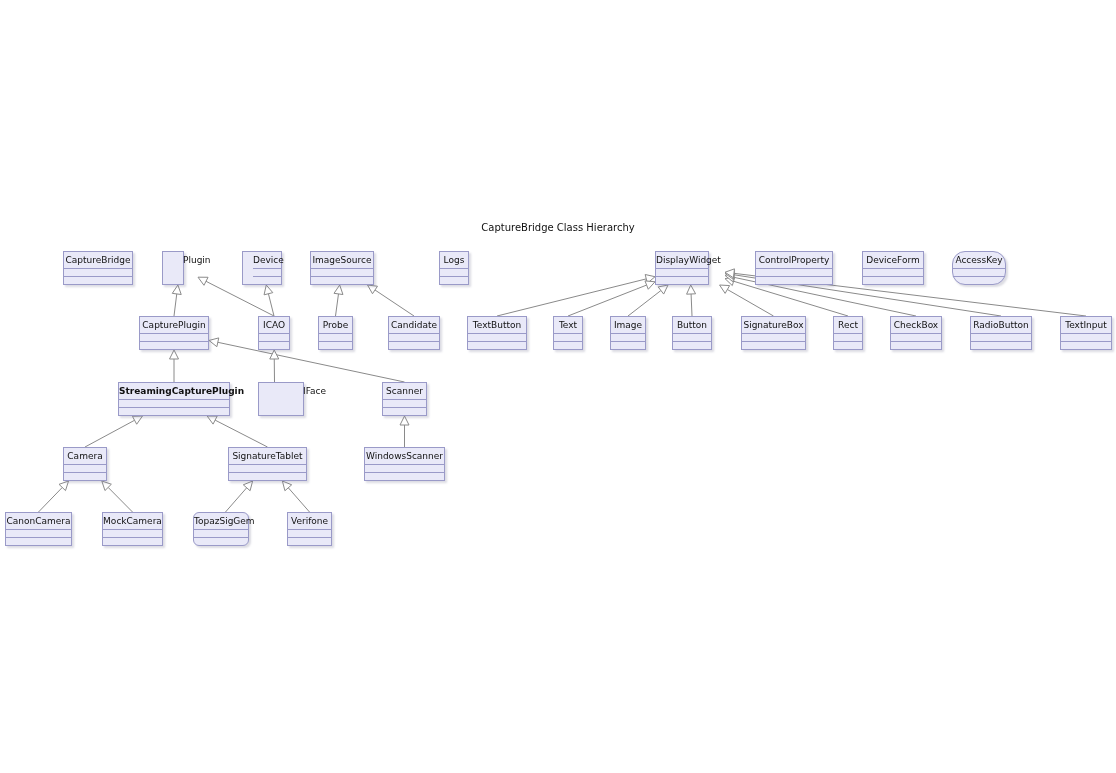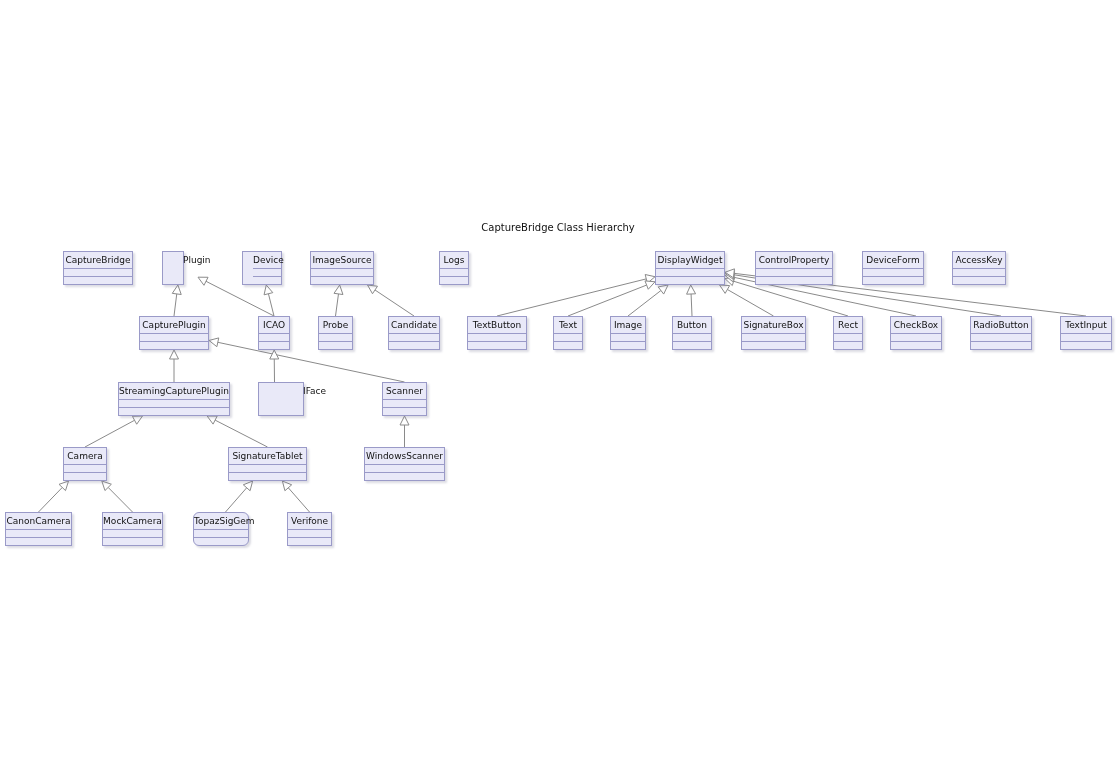--- a/index.html
+++ b/index.html
@@ -175,36 +175,36 @@
     <div class="class-node" style="left: 310px; top: 251px; width: 64px;">
       <div class="class-name">ImageSource</div>
       <div class="compartment"></div>
       <div class="compartment"></div>
     </div>
     <div class="class-node" style="left: 439px; top: 251px; width: 30px;">
       <div class="class-name">Logs</div>
       <div class="compartment"></div>
       <div class="compartment"></div>
     </div>
-    <div class="class-node" style="left: 655px; top: 251px; width: 70px;">
+    <div class="class-node" style="left: 655px; top: 251px; width: 54px;">
       <div class="class-name">DisplayWidget</div>
       <div class="compartment"></div>
       <div class="compartment"></div>
     </div>
     <div class="class-node" style="left: 755px; top: 251px; width: 78px;">
       <div class="class-name">ControlProperty</div>
       <div class="compartment"></div>
       <div class="compartment"></div>
     </div>
     <div class="class-node" style="left: 862px; top: 251px; width: 62px;">
       <div class="class-name">DeviceForm</div>
       <div class="compartment"></div>
       <div class="compartment"></div>
     </div>
-    <div class="class-node" style="left: 952px; top: 251px; width: 54px;">
+    <div class="class-node" style="left: 952px; top: 251px; width: 54px; border-radius: 13px;">
       <div class="class-name">AccessKey</div>
       <div class="compartment"></div>
       <div class="compartment"></div>
     </div>
     <div class="class-node" style="left: 139px; top: 316px; width: 70px;">
       <div class="class-name">CapturePlugin</div>
       <div class="compartment"></div>
       <div class="compartment"></div>
     </div>
     <div class="class-node" style="left: 258px; top: 316px; width: 32px;">
@@ -260,21 +260,21 @@
     <div class="class-node" style="left: 970px; top: 316px; width: 62px;">
       <div class="class-name">RadioButton</div>
       <div class="compartment"></div>
       <div class="compartment"></div>
     </div>
     <div class="class-node" style="left: 1060px; top: 316px; width: 52px;">
       <div class="class-name">TextInput</div>
       <div class="compartment"></div>
       <div class="compartment"></div>
     </div>
-    <div class="class-node" style="left: 118px; top: 382px; width: 112px;">
+    <div class="class-node" style="left: 118px; top: 382px; width: 112px; font-weight: bold;">
       <div class="class-name">StreamingCapturePlugin</div>
       <div class="compartment"></div>
       <div class="compartment"></div>
     </div>
     <div class="class-node" style="left: 258px; top: 382px; width: 33px; padding-left: 44px;">
       <div class="class-name">IFace</div>
       <div class="compartment"></div>
       <div class="compartment"></div>
     </div>
     <div class="class-node" style="left: 382px; top: 382px; width: 45px;">

